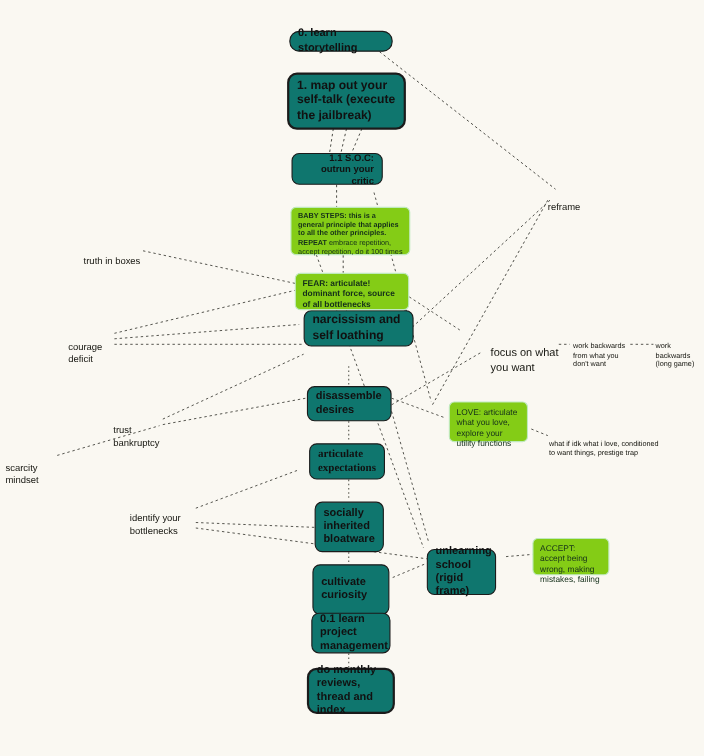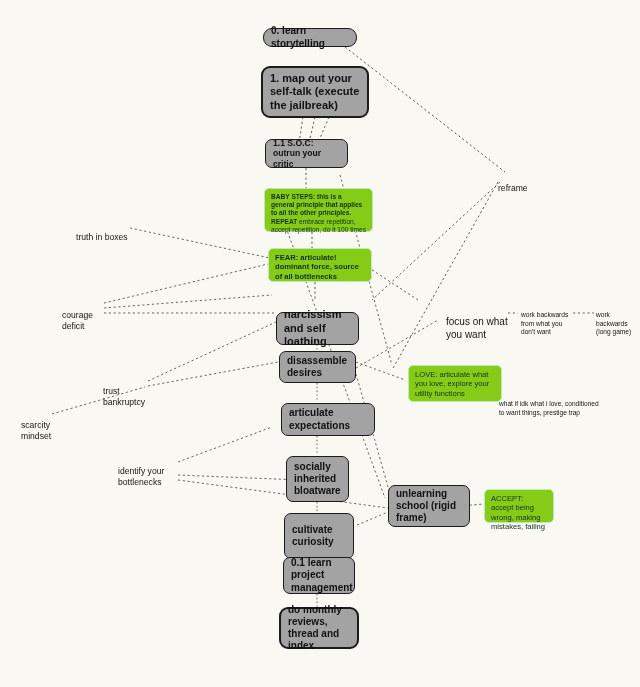--- a/index.html
+++ b/index.html
@@ -8,21 +8,21 @@
     background:#faf8f2;
     font-family:"Liberation Sans", sans-serif;
     overflow:hidden;
   }
   #canvas{position:relative;width:640px;height:687px;}
   #edges{position:absolute;left:0;top:0;width:640px;height:687px;}
 
   .node{
     position:absolute;
     box-sizing:border-box;
-    background:#a3a3a3;
+    background:#0f766e;
     border:1.6px solid #1b1b1b;
     border-radius:7px;
     color:#111;
     font-weight:bold;
     line-height:1.22;
     display:flex;
     align-items:center;
     padding:4px 7px;
     z-index:3;
   }
@@ -122,66 +122,66 @@
   </svg>
 
   <div class="node pill fs10" style="left:263px;top:28px;width:94px;height:19px;justify-content:center;">
     <span>0. learn storytelling</span>
   </div>
 
   <div class="node thick fs11" style="left:261px;top:66px;width:108px;height:52px;">
     <span>1. map out your self-talk (execute the jailbreak)</span>
   </div>
 
-  <div class="node fs9" style="left:265px;top:139px;width:83px;height:29px;">
+  <div class="node fs9" style="left:265px;top:139px;width:83px;height:29px;text-align:right;">
     <span>1.1 S.O.C: outrun your critic</span>
   </div>
 
-  <div class="node fs11" style="left:276px;top:312px;width:83px;height:33px;">
+  <div class="node fs11" style="left:276px;top:282px;width:100px;height:33px;">
     <span>narcissism and self loathing</span>
   </div>
 
   <div class="node fs10" style="left:279px;top:351px;width:77px;height:32px;">
     <span>disassemble desires</span>
   </div>
 
-  <div class="node fs10" style="left:281px;top:403px;width:94px;height:33px;">
+  <div class="node fs10" style="left:281px;top:403px;width:69px;height:33px;font-family:Liberation Serif, serif;">
     <span>articulate expectations</span>
   </div>
 
   <div class="node fs10" style="left:286px;top:456px;width:63px;height:46px;">
     <span>socially inherited bloatware</span>
   </div>
 
   <div class="node fs10" style="left:284px;top:513px;width:70px;height:46px;">
     <span>cultivate curiosity</span>
   </div>
 
   <div class="node fs10" style="left:283px;top:557px;width:72px;height:37px;">
     <span>0.1 learn project management</span>
   </div>
 
   <div class="node thick fs10" style="left:279px;top:607px;width:80px;height:42px;">
     <span>do monthly reviews, thread and index</span>
   </div>
 
-  <div class="node fs10" style="left:388px;top:485px;width:82px;height:42px;">
+  <div class="node fs10" style="left:388px;top:499px;width:63px;height:42px;">
     <span>unlearning school (rigid frame)</span>
   </div>
 
   <div class="green fs7" style="left:264px;top:188px;width:109px;height:44px;">
     <b>BABY STEPS: this is a general principle that applies to all the other principles. REPEAT</b>
     <span>embrace repetition, accept repetition, do it 100 times</span>
   </div>
 
   <div class="green fs8" style="left:268px;top:248px;width:104px;height:34px;">
     <b style="font-weight:bold;">FEAR: articulate! dominant force, source of all bottlenecks</b>
   </div>
 
-  <div class="green fs8" style="left:408px;top:365px;width:94px;height:37px;">
+  <div class="green fs8" style="left:408px;top:365px;width:72px;height:37px;">
     <span>LOVE: articulate what you love, explore your utility functions</span>
   </div>
 
   <div class="green fs8" style="left:484px;top:489px;width:70px;height:34px;">
     <span>ACCEPT: accept being wrong, making mistakes, failing</span>
   </div>
 
   <div class="freetext fs9" style="left:76px;top:221px;width:90px;">
     <span>truth in boxes</span>
   </div>
@@ -189,21 +189,21 @@
   <div class="freetext fs9" style="left:62px;top:299px;width:60px;">
     <span>courage
 deficit</span>
   </div>
 
   <div class="freetext fs9" style="left:103px;top:375px;width:70px;">
     <span>trust
 bankruptcy</span>
   </div>
 
-  <div class="freetext fs9" style="left:21px;top:409px;width:62px;">
+  <div class="freetext fs9" style="left:5px;top:409px;width:62px;">
     <span>scarcity
 mindset</span>
   </div>
 
   <div class="freetext fs9" style="left:118px;top:455px;width:80px;">
     <span>identify your
 bottlenecks</span>
   </div>
 
   <div class="freetext fs9" style="left:498px;top:172px;width:70px;">

